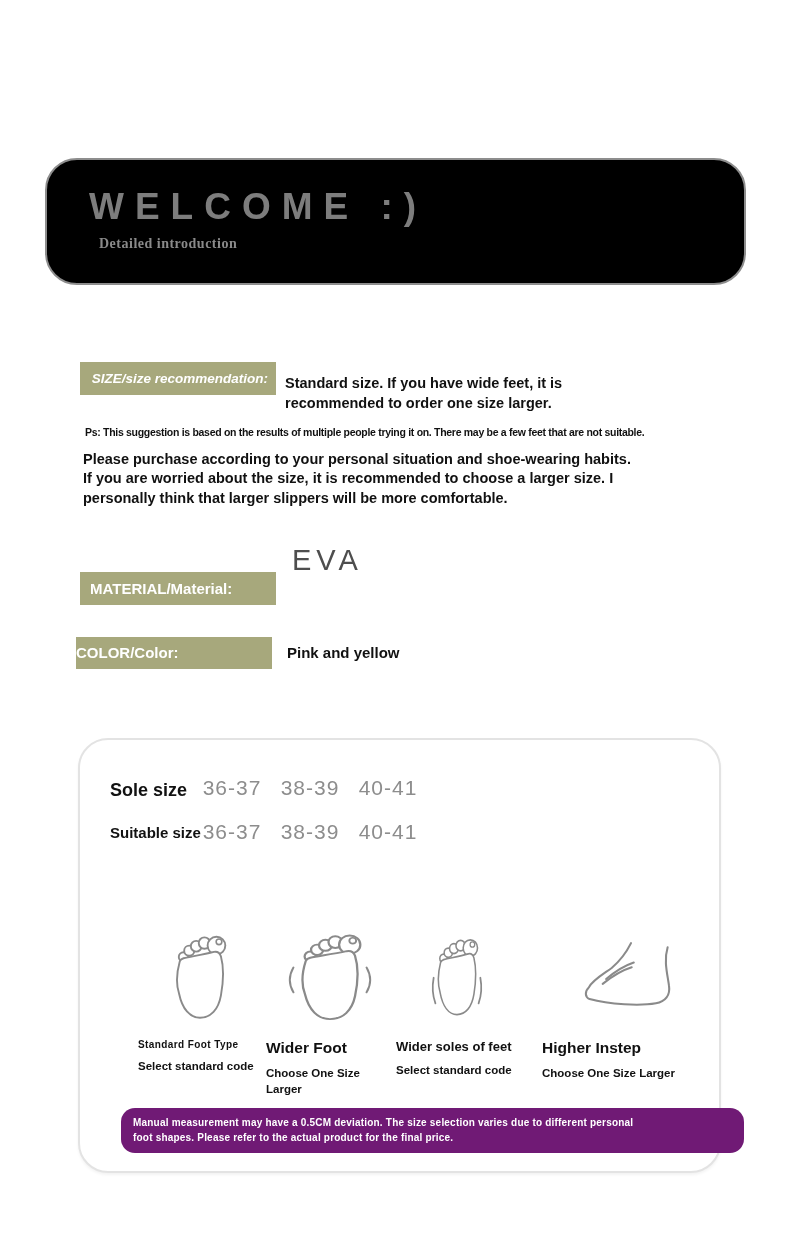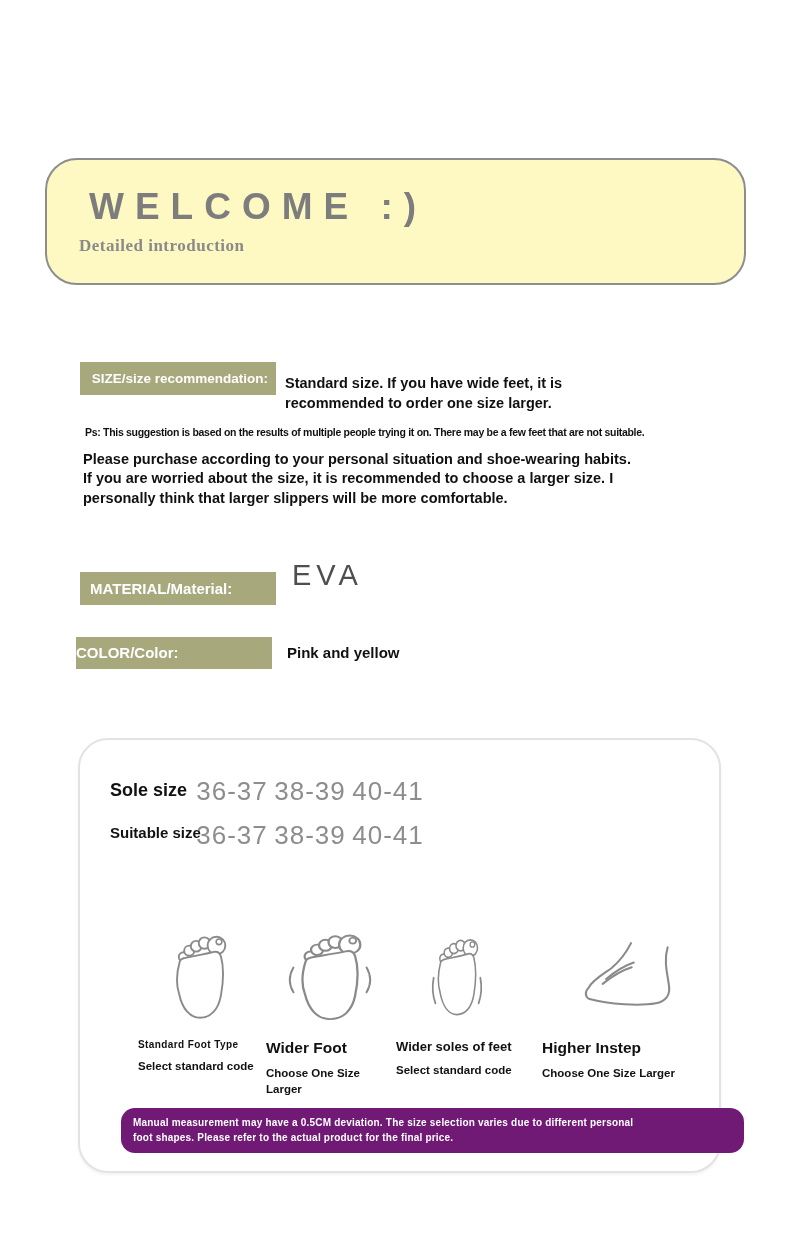--- a/index.html
+++ b/index.html
@@ -7,70 +7,70 @@
   .page {
     position:relative; width:790px; height:1244px; margin:0 auto;
     background:#ffffff; overflow:hidden;
     font-family:"Liberation Sans", sans-serif; color:#111;
   }
   .abs { position:absolute; }
 
   
   .welcome-box {
     left:45px; top:158px; width:701px; height:127px;
-    border:2px solid #8d8d8d; border-radius:32px; background:#fef9c3;
+    border:2px solid #8d8d8d; border-radius:32px; background:#000000;
   }
   .welcome-title {
     position:absolute; left:42px; top:26px;
     font-size:37px; font-weight:bold; letter-spacing:11px; color:#7d7d7d;
     white-space:nowrap;
   }
   .welcome-subtitle {
-    position:absolute; left:32px; top:76px;
+    position:absolute; left:52px; top:76px;
     font-family:"Liberation Serif", serif;
-    font-size:17px; font-weight:bold; color:#8a8a8a; letter-spacing:0.5px;
+    font-size:14px; font-weight:bold; color:#8a8a8a; letter-spacing:0.5px;
   }
 
   
   .olive-label {
     width:196px; height:33px; line-height:33px;
     background:#a7a87c; color:#ffffff; font-weight:bold;
   }
-  .size-label    { left:80px; top:362px; font-size:13.5px; text-align:right; padding-right:8px; }
+  .size-label    { left:80px; top:362px; font-size:13.5px; text-align:right; padding-right:8px;font-style:italic; }
   .material-label{ left:80px; top:572px; font-size:15px; text-align:left; padding-left:10px; }
   .color-label   { left:76px; top:637px; height:32px; line-height:32px; font-size:15px; text-align:left; }
 
   .size-text {
     left:285px; top:359px; width:360px;
     font-size:14.5px; font-weight:bold; line-height:1.35; white-space:pre-line;margin-top:15px;
   }
   .ps-note {
     left:85px; top:426px; white-space:nowrap;
     font-size:10.5px; font-weight:bold; letter-spacing:-0.3px;
   }
   .advice {
     left:83px; top:450px; width:680px;
     font-size:14.5px; font-weight:bold; line-height:1.33; white-space:pre-line;
   }
   .material-value {
-    left:292px; top:559px; font-size:29px; letter-spacing:5px; color:#4e4e4e;
+    left:292px; top:544px; font-size:29px; letter-spacing:5px; color:#4e4e4e;
   }
   .color-value {
     left:287px; top:644px; font-size:15px; font-weight:bold;
   }
 
   
   .chart-box {
     left:78px; top:738px; width:643px; height:435px;
     background:#fff; border:2px solid #e3e3e3; border-radius:30px;
     box-shadow:0 2px 3px rgba(0,0,0,0.05);
   }
   .row-label-1 { left:30px; top:40px;  font-size:18px; font-weight:bold; }
   .row-label-2 { left:30px; top:84px;  font-size:15px; font-weight:bold; }
-  .size-val { width:80px; text-align:center; font-size:26px; color:#8d8d8d; letter-spacing:1px; }
+  .size-val { width:80px; text-align:center; font-size:21px; color:#8d8d8d; letter-spacing:1px; }
   .r1 { top:36px; } .r2 { top:80px; }
   .v1 { left:112px; } .v2 { left:190px; } .v3 { left:268px; }
 
   .foot-col { position:absolute; top:160px; }
   .col-1 { left:58px;  width:124px; }
   .col-2 { left:186px; width:128px; }
   .col-3 { left:316px; width:122px; }
   .col-4 { left:434px; width:196px;margin-left:28px; }
   .foot-icon-wrap { height:125px; display:flex; align-items:flex-end; justify-content:center; }
   .foot-title  { margin-top:14px; font-weight:bold; font-size:15.5px; }

